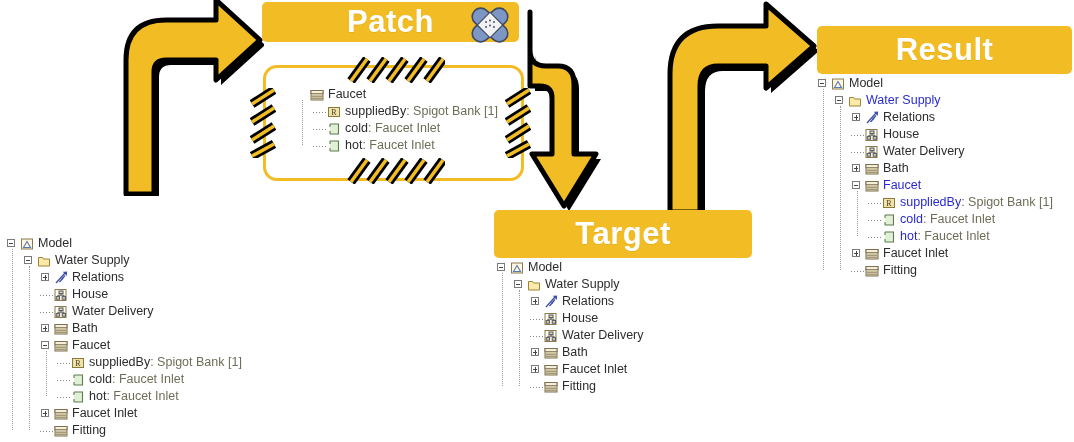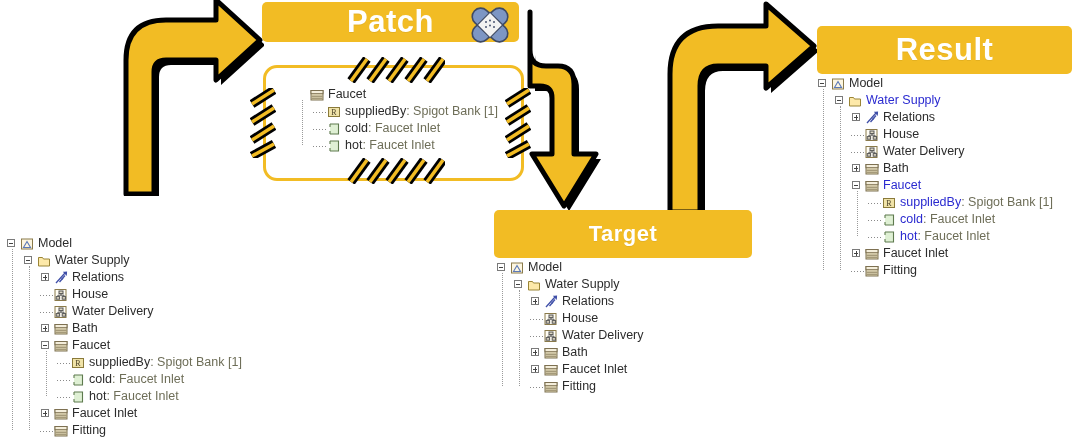--- a/index.html
+++ b/index.html
@@ -11,21 +11,21 @@
   .banner{position:absolute;background:#F2BC24;border-radius:5px;
           display:flex;align-items:center;justify-content:center;}
   .banner span{color:#ffffff;font-weight:bold;letter-spacing:.5px;
                text-shadow:0 1px 0 rgba(0,0,0,.06);}
 
   #banner-source{left:0px;  top:190px; width:257px; height:43px;}
   #banner-source span{font-size:31px;}
   #banner-patch{left:262px; top:2px;   width:257px; height:40px;}
   #banner-patch span{font-size:31px;}
   #banner-target{left:494px;top:210px; width:258px; height:48px;}
-  #banner-target span{font-size:22px;}
+  #banner-target span{font-size:31px;}
   #banner-result{left:817px;top:26px;  width:255px; height:48px;}
   #banner-result span{font-size:31px;}
 
   .bandage{position:absolute;left:462px;top:3px;width:56px;height:44px;}
 
   
   #patch-panel{position:absolute;left:263px;top:65px;width:255px;height:110px;
                border:3px solid #F2BC24;border-radius:14px;background:#fff;}
   .stitch{position:absolute;}
 

